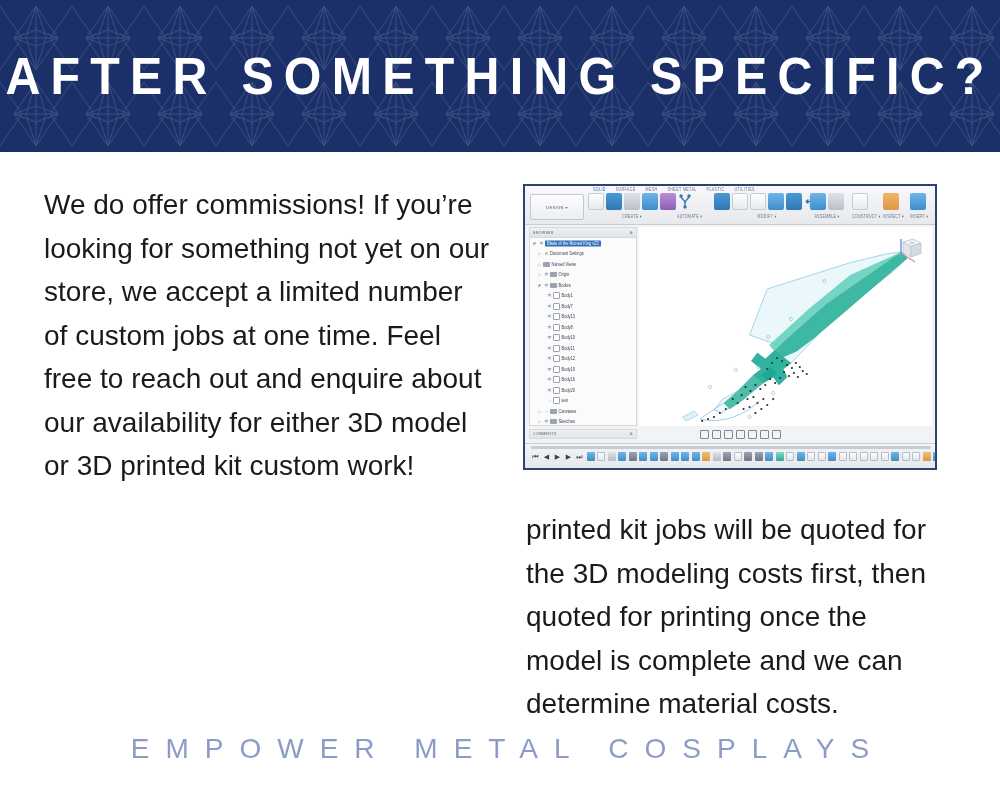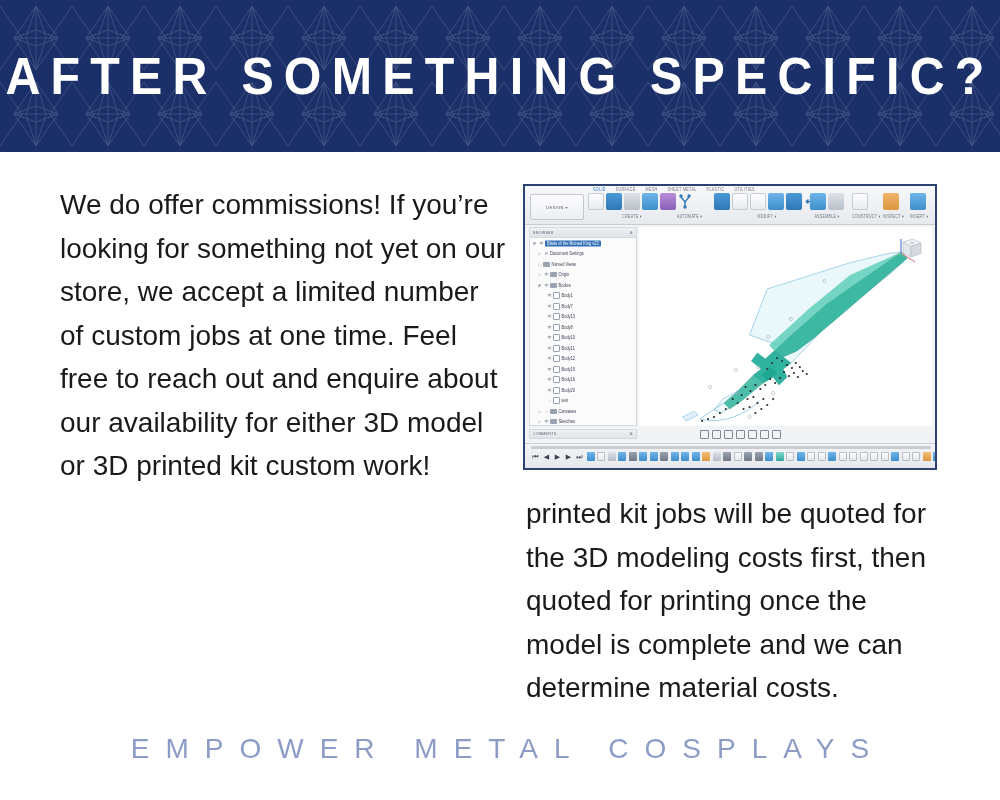--- a/index.html
+++ b/index.html
@@ -44,28 +44,28 @@
     font-size: 52px;
     font-weight: bold;
     letter-spacing: 11px;
     white-space: nowrap;
     transform: scaleX(0.93);
   }
 
   
   #left-column {
     position: absolute;
-    left: 60px;
+    left: 44px;
     top: 183px;
     width: 448px;
   }
   #right-text-column {
     position: absolute;
     left: 526px;
-    top: 492px;
+    top: 508px;
     width: 410px;
   }
   .body-paragraph {
     font-family: "Liberation Sans", sans-serif;
     font-size: 28px;
     line-height: 43.5px;
     color: #1a1a1a;
     margin: 0;
     font-weight: 400;
   }

